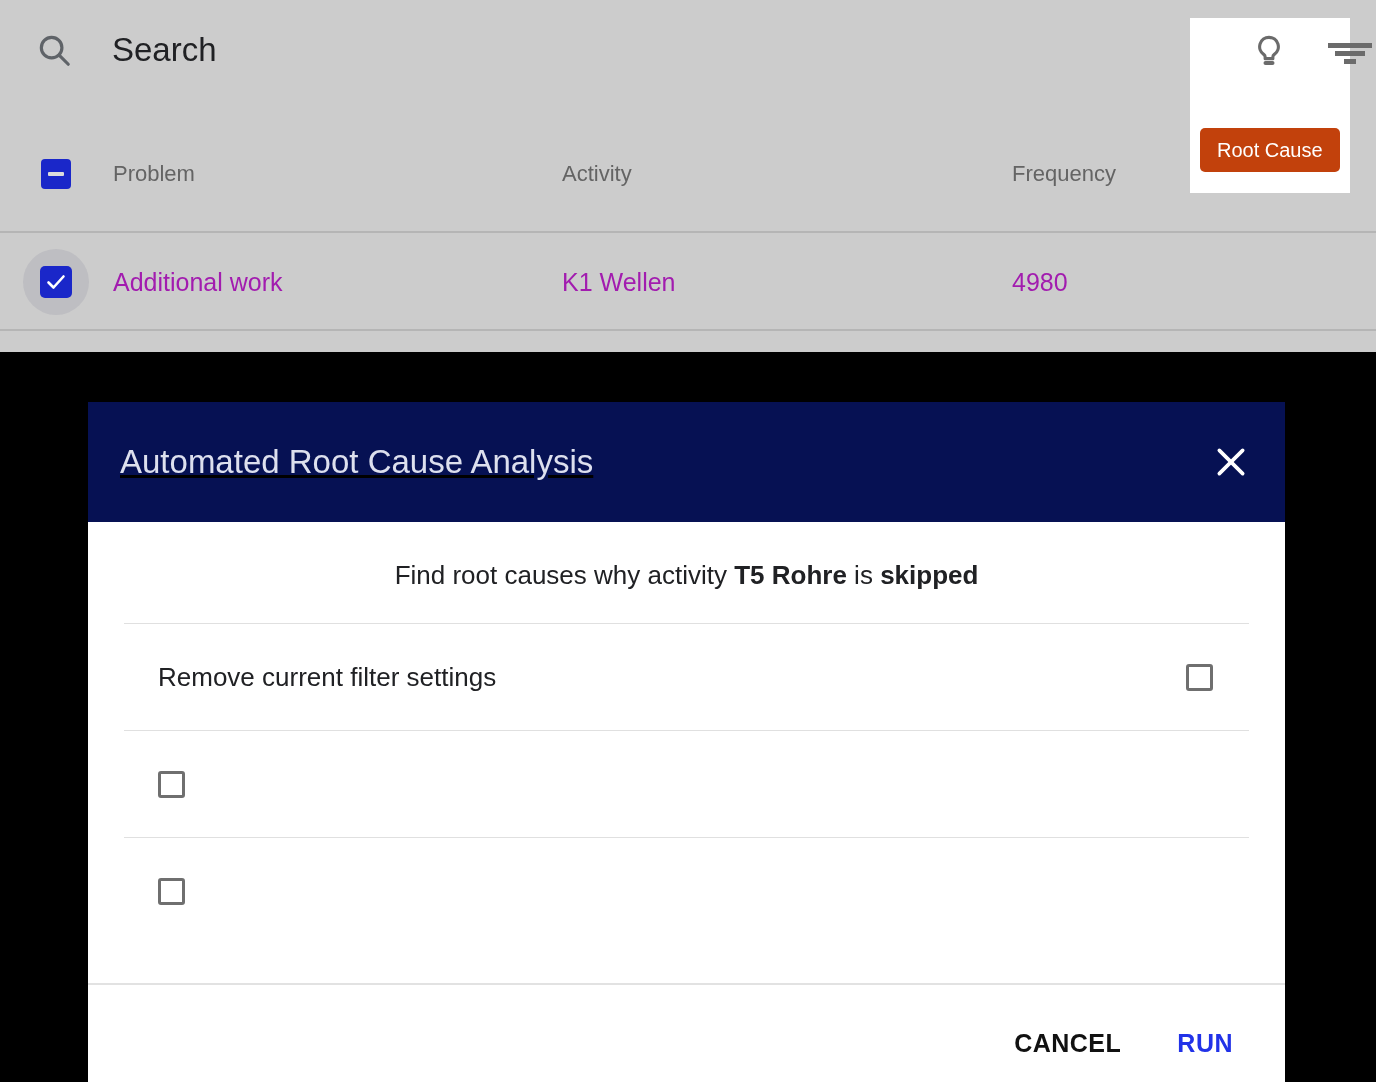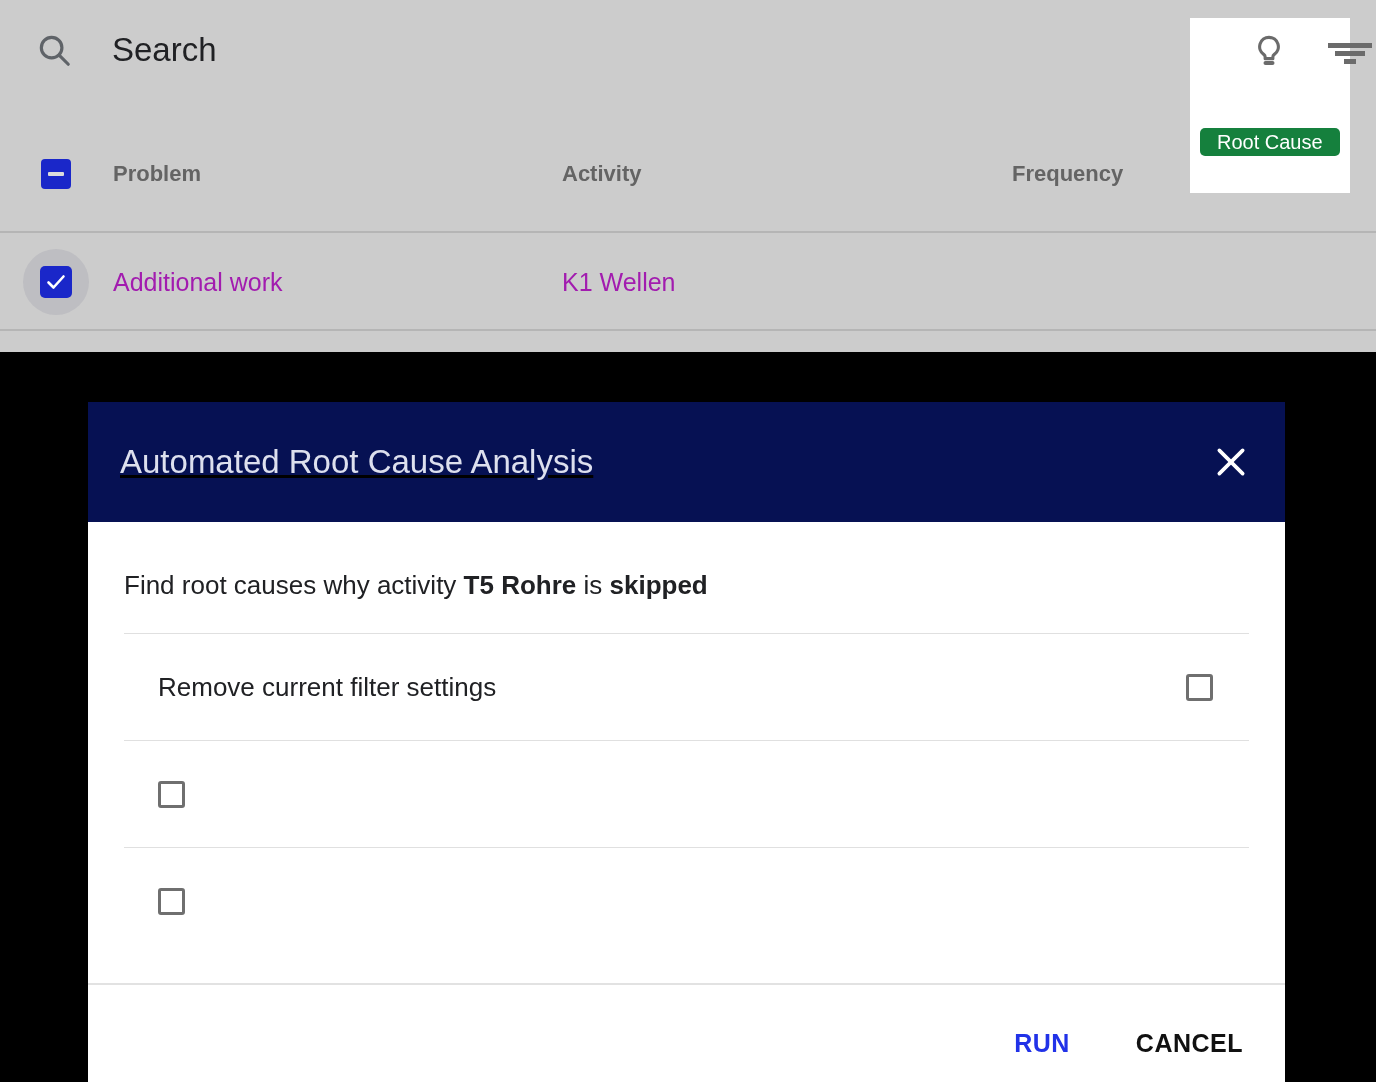--- a/index.html
+++ b/index.html
@@ -98,23 +98,23 @@
     justify-content: center;
     color: #6b6b6b;
     z-index: 6;
     cursor: pointer;
   }
 
   .tooltip {
     position: absolute;
     left: 1200px;
     top: 128px;
-    height: 28px;
+    height: 44px;
     padding: 0 17px;
-    background: #15803d;
+    background: #c2410c;
     color: #ffffff;
     border-radius: 5px;
     display: flex;
     align-items: center;
     font-size: 20px;
     z-index: 7;
     white-space: nowrap;
   }
 
   
@@ -133,21 +133,21 @@
     align-items: center;
     justify-content: center;
     flex: 0 0 112px;
   }
   .col-problem { flex: 0 0 450px; padding-left: 1px; }
   .col-activity { flex: 0 0 450px; }
   .col-frequency { flex: 1 1 auto; }
 
   .th {
     font-size: 22px;
-    font-weight: bold;
+    font-weight: normal;
     color: #646464;
   }
 
   .cb-indeterminate {
     width: 30px; height: 30px;
     background: #1a27c9;
     border-radius: 4px;
     display: flex; align-items: center; justify-content: center;
     cursor: pointer;
   }
@@ -223,23 +223,24 @@
     display: flex; align-items: center; justify-content: center;
     color: #ffffff;
     cursor: pointer;
   }
 
   .dialog-body {
     padding: 0 36px;
   }
 
   .dialog-question {
-    padding: 48px 0 32px 0;
+    padding: 38px 0 32px 0;
     font-size: 26px;
     color: #202124;
+    text-align: center;
   }
   .dialog-question b { font-weight: bold; }
 
   .opt-divider {
     height: 1px;
     background: #e0e0e0;
     width: 100%;
   }
 
   .option-row {
@@ -345,20 +346,21 @@
         <div class="cb-ripple">
           <div class="cb-checked">
             <svg width="24" height="24" viewBox="0 0 24 24" fill="none" stroke="#ffffff" stroke-width="2.6" stroke-linecap="round" stroke-linejoin="round">
               <polyline points="4.5,12.5 9.5,17.5 19.5,6.5"></polyline>
             </svg>
           </div>
         </div>
       </div>
       <div class="col-problem td">Additional work</div>
       <div class="col-activity td">K1 Wellen</div>
+      <div class="col-frequency td">4980</div>
     </div>
 
     <div class="row-divider" style="top:329px;"></div>
   </div>
 
   <div class="dialog">
 
     <div class="dialog-header">
       <span class="dialog-title">Automated Root Cause Analysis</span>
       <span class="dialog-close">
@@ -390,19 +392,19 @@
 
       <div class="opt-divider"></div>
 
       <div class="option-row">
         <span class="cb-empty"></span>
       </div>
 
     </div>
 
     <div class="dialog-footer">
+      <button class="btn-text btn-cancel">CANCEL</button>
       <button class="btn-text btn-run">RUN</button>
-      <button class="btn-text btn-cancel">CANCEL</button>
     </div>
 
   </div>
 
 </div>
 
 </body></html>

